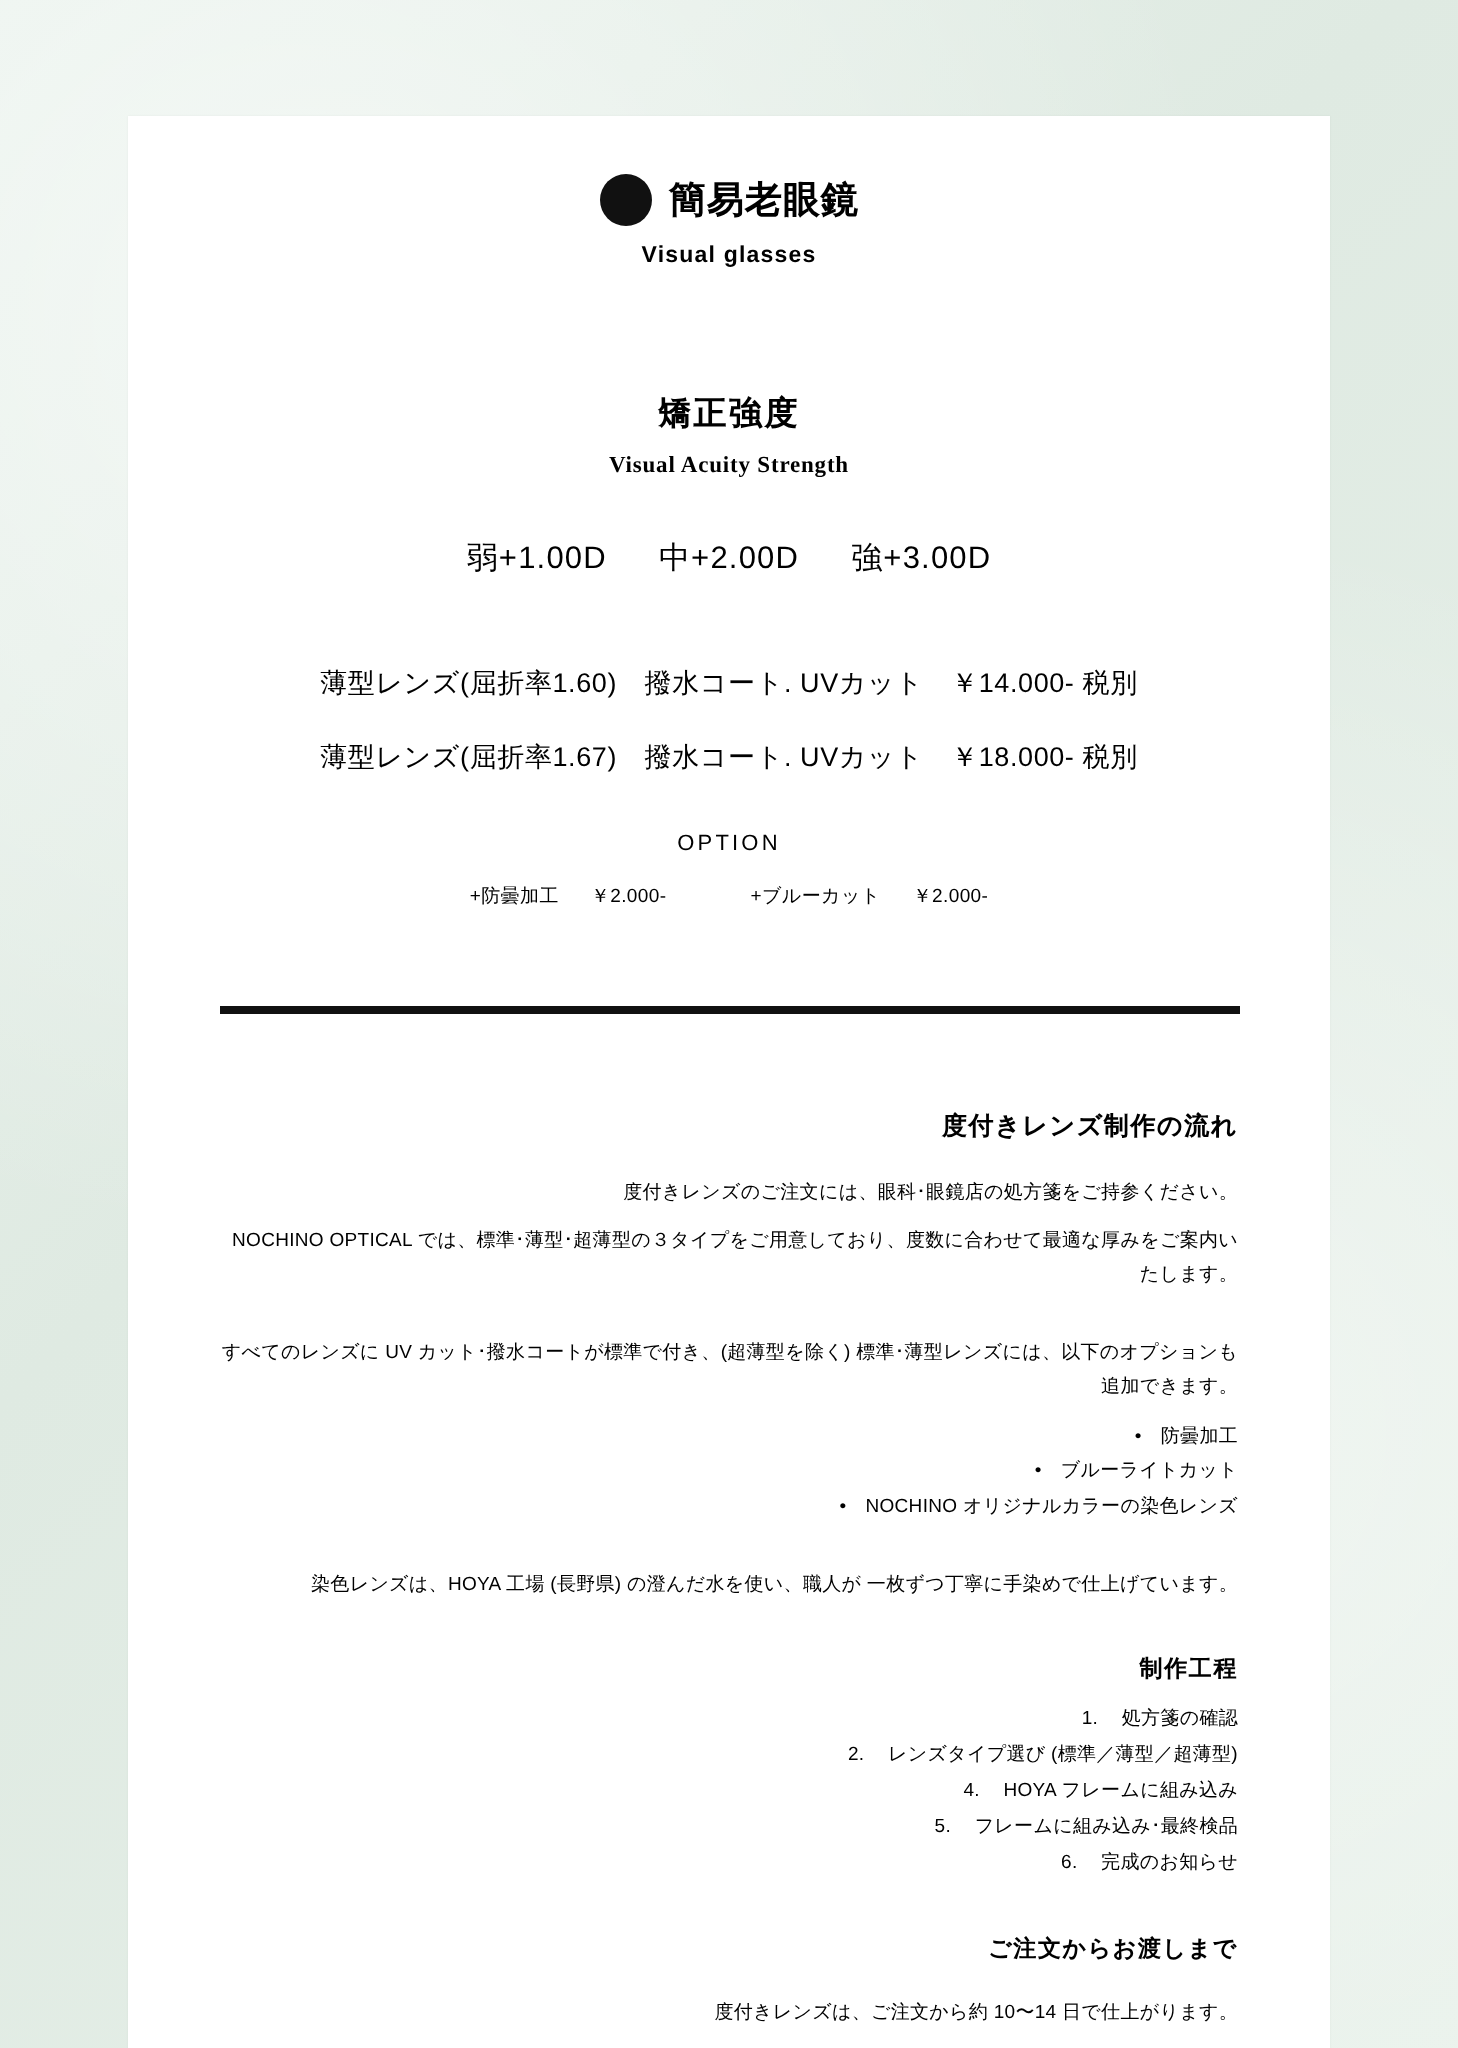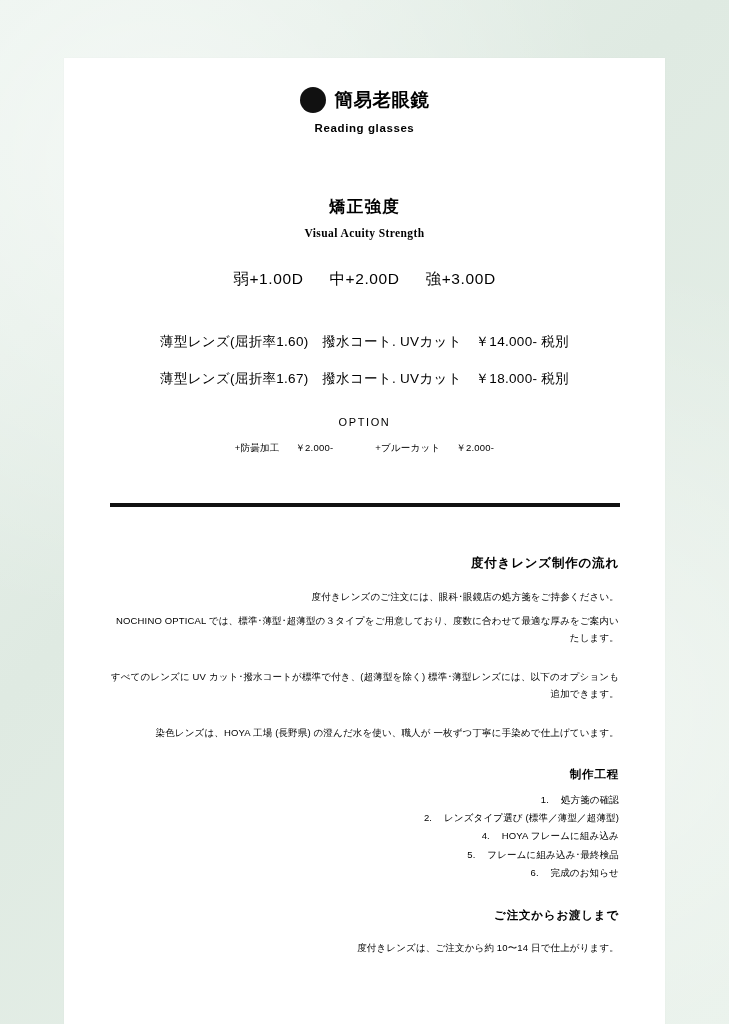--- a/index.html
+++ b/index.html
@@ -185,21 +185,21 @@
 
 <div class="page-bg"></div>
 
 <div class="sheet">
   <div class="inner">
 
     <div class="brand">
       <span class="brand-dot"></span>
       <span class="brand-title">簡易老眼鏡</span>
     </div>
-    <div class="brand-sub">Reading glasses</div>
+    <div class="brand-sub">Visual glasses</div>
 
     <div class="sec-strength">
       <div class="sec-title-jp">矯正強度</div>
       <div class="sec-title-en">Visual Acuity Strength</div>
 
       <div class="diopters">
         <span>弱+1.00D</span>
         <span>中+2.00D</span>
         <span>強+3.00D</span>
       </div>
@@ -223,20 +223,25 @@
     <div class="divider"></div>
 
     <div class="sec-flow">
       <div class="flow-title">度付きレンズ制作の流れ</div>
 
       <div class="flow-p">度付きレンズのご注文には、眼科･眼鏡店の処方箋をご持参ください。</div>
       <div class="flow-p tight">NOCHINO OPTICAL では、標準･薄型･超薄型の３タイプをご用意しており、度数に合わせて最適な厚みをご案内いたします。</div>
 
       <div class="flow-p gap-lg">すべてのレンズに UV カット･撥水コートが標準で付き、(超薄型を除く) 標準･薄型レンズには、以下のオプションも追加できます。</div>
 
+      <ul class="bullets">
+        <li>防曇加工</li>
+        <li>ブルーライトカット</li>
+        <li>NOCHINO オリジナルカラーの染色レンズ</li>
+      </ul>
 
       <div class="flow-p gap-lg">染色レンズは、HOYA 工場 (長野県) の澄んだ水を使い、職人が 一枚ずつ丁寧に手染めで仕上げています。</div>
 
       <div class="sub-head">制作工程</div>
       <ol class="steps">
         <li>
           <span class="step-num">1.</span>
           <span>処方箋の確認</span>
         </li>
         <li>

